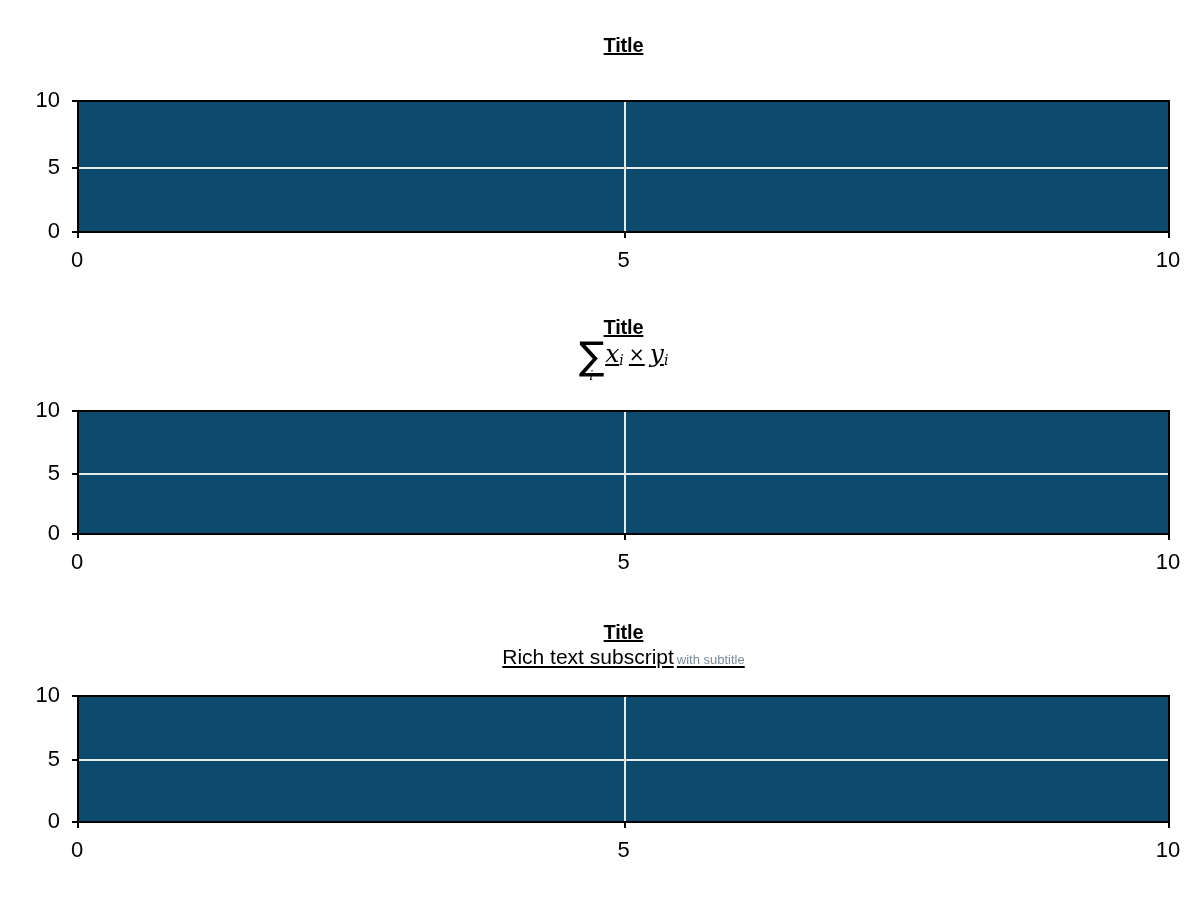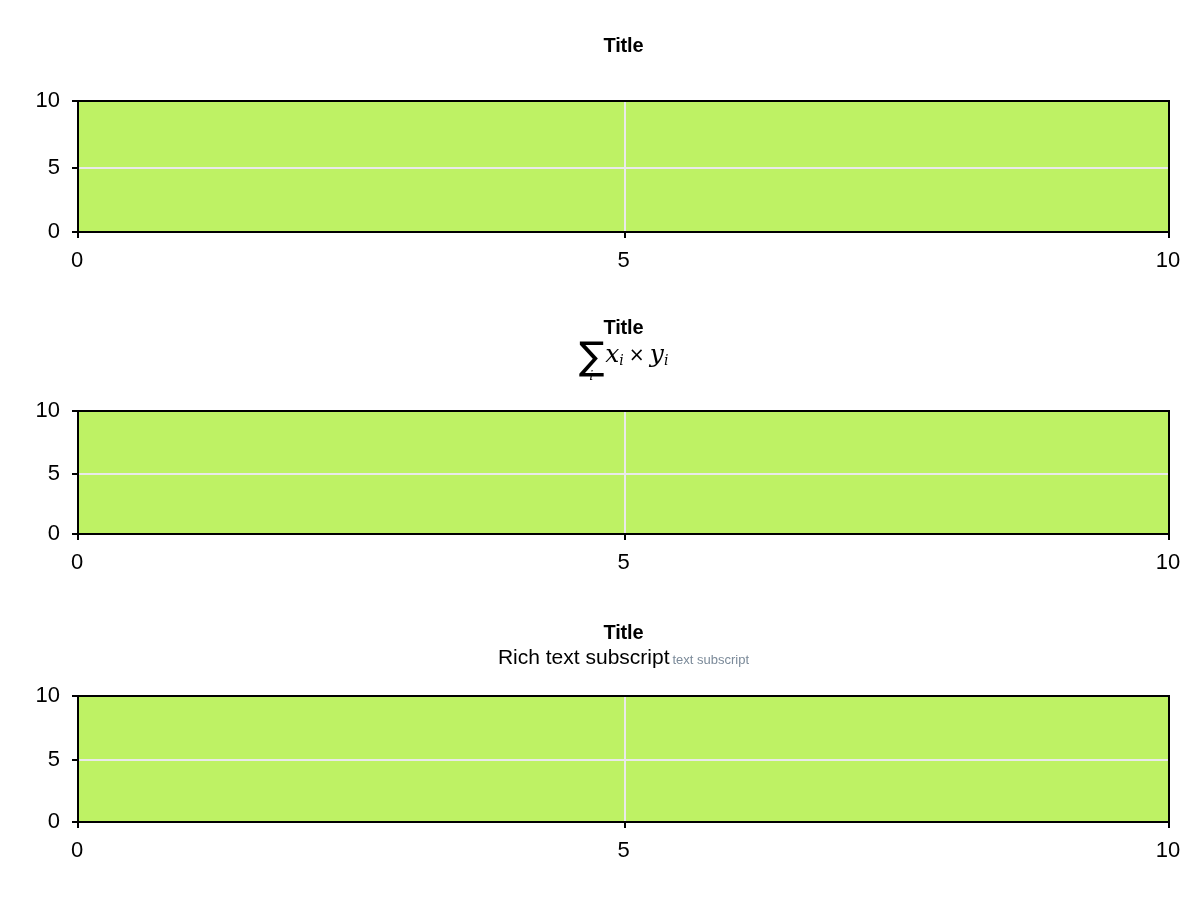--- a/index.html
+++ b/index.html
@@ -28,20 +28,21 @@
     left: 0;
     width: 1200px;
   }
 
   
   .title-block {
     position: absolute;
     left: 77px;
     width: 1093px;
     text-align: center;
+    text-decoration: underline;
   }
   .chart-title {
     font-family: "Liberation Sans", sans-serif;
     font-size: 20px;
     font-weight: bold;
     color: #000000;
     line-height: 24px;
     letter-spacing: -0.2px;
   }
   .chart-subtitle {
@@ -106,21 +107,21 @@
     padding: 0 5px;
     vertical-align: 0.06em;
   }
 
   
   .axes {
     position: absolute;
     left: 77px;
     width: 1093px;
     box-sizing: border-box;
-    background: #bef264;
+    background: #0c4a6e;
     border: 2px solid #000000;
   }
   .gridline-h {
     position: absolute;
     left: 0;
     width: 100%;
     height: 2px;
     background: #e9e9e9;
   }
   .gridline-v {
@@ -239,21 +240,21 @@
       <div class="tick-x" style="right:-2px;">
         <span class="ticklabel-x">10</span>
       </div>
     </div>
   </div>
 
   <div class="panel" style="top:610px;height:290px;">
 
     <div class="title-block" style="top:10px;">
       <div class="chart-title">Title</div>
-      <div class="chart-subtitle"><span>Rich text subscript</span><span class="sub-note">text subscript</span></div>
+      <div class="chart-subtitle"><span>Rich text subscript</span><span class="sub-note">with subtitle</span></div>
     </div>
 
     <div class="axes" style="top:85px;height:128px;">
       <div class="gridline-h" style="top:50%;"></div>
       <div class="gridline-v" style="left:50%;"></div>
 
       <div class="tick-y" style="top:-2px;">
         <span class="ticklabel-y">10</span>
       </div>
       <div class="tick-y" style="top:50%;">

